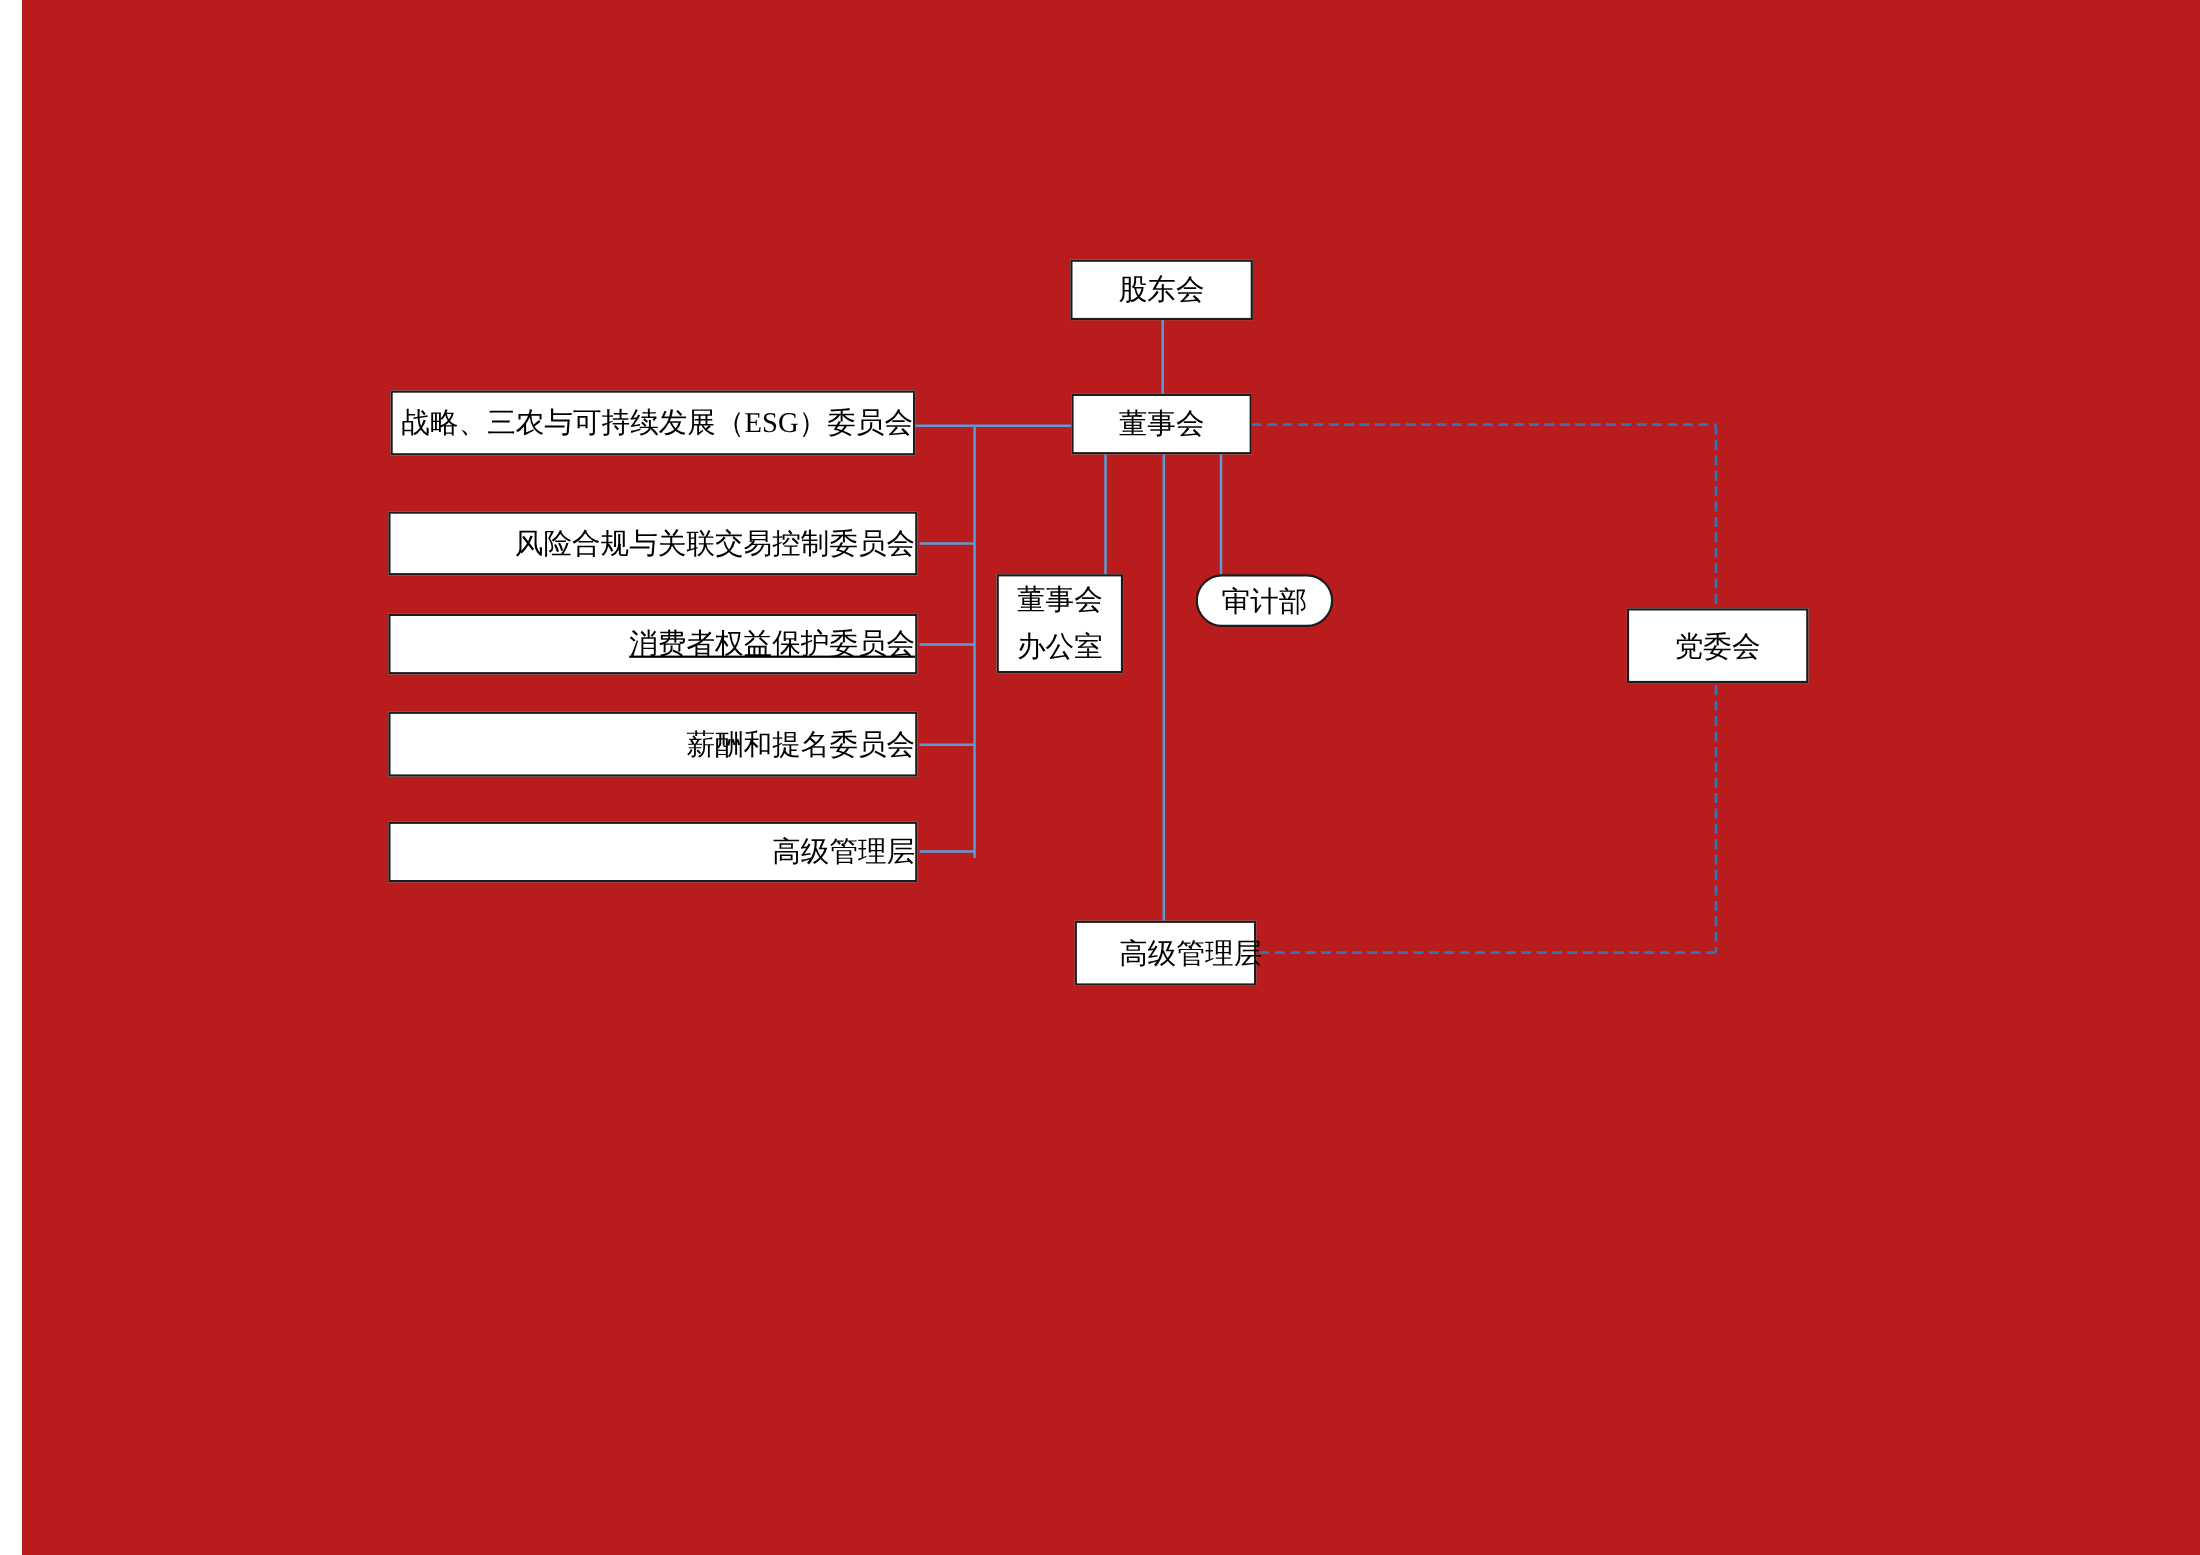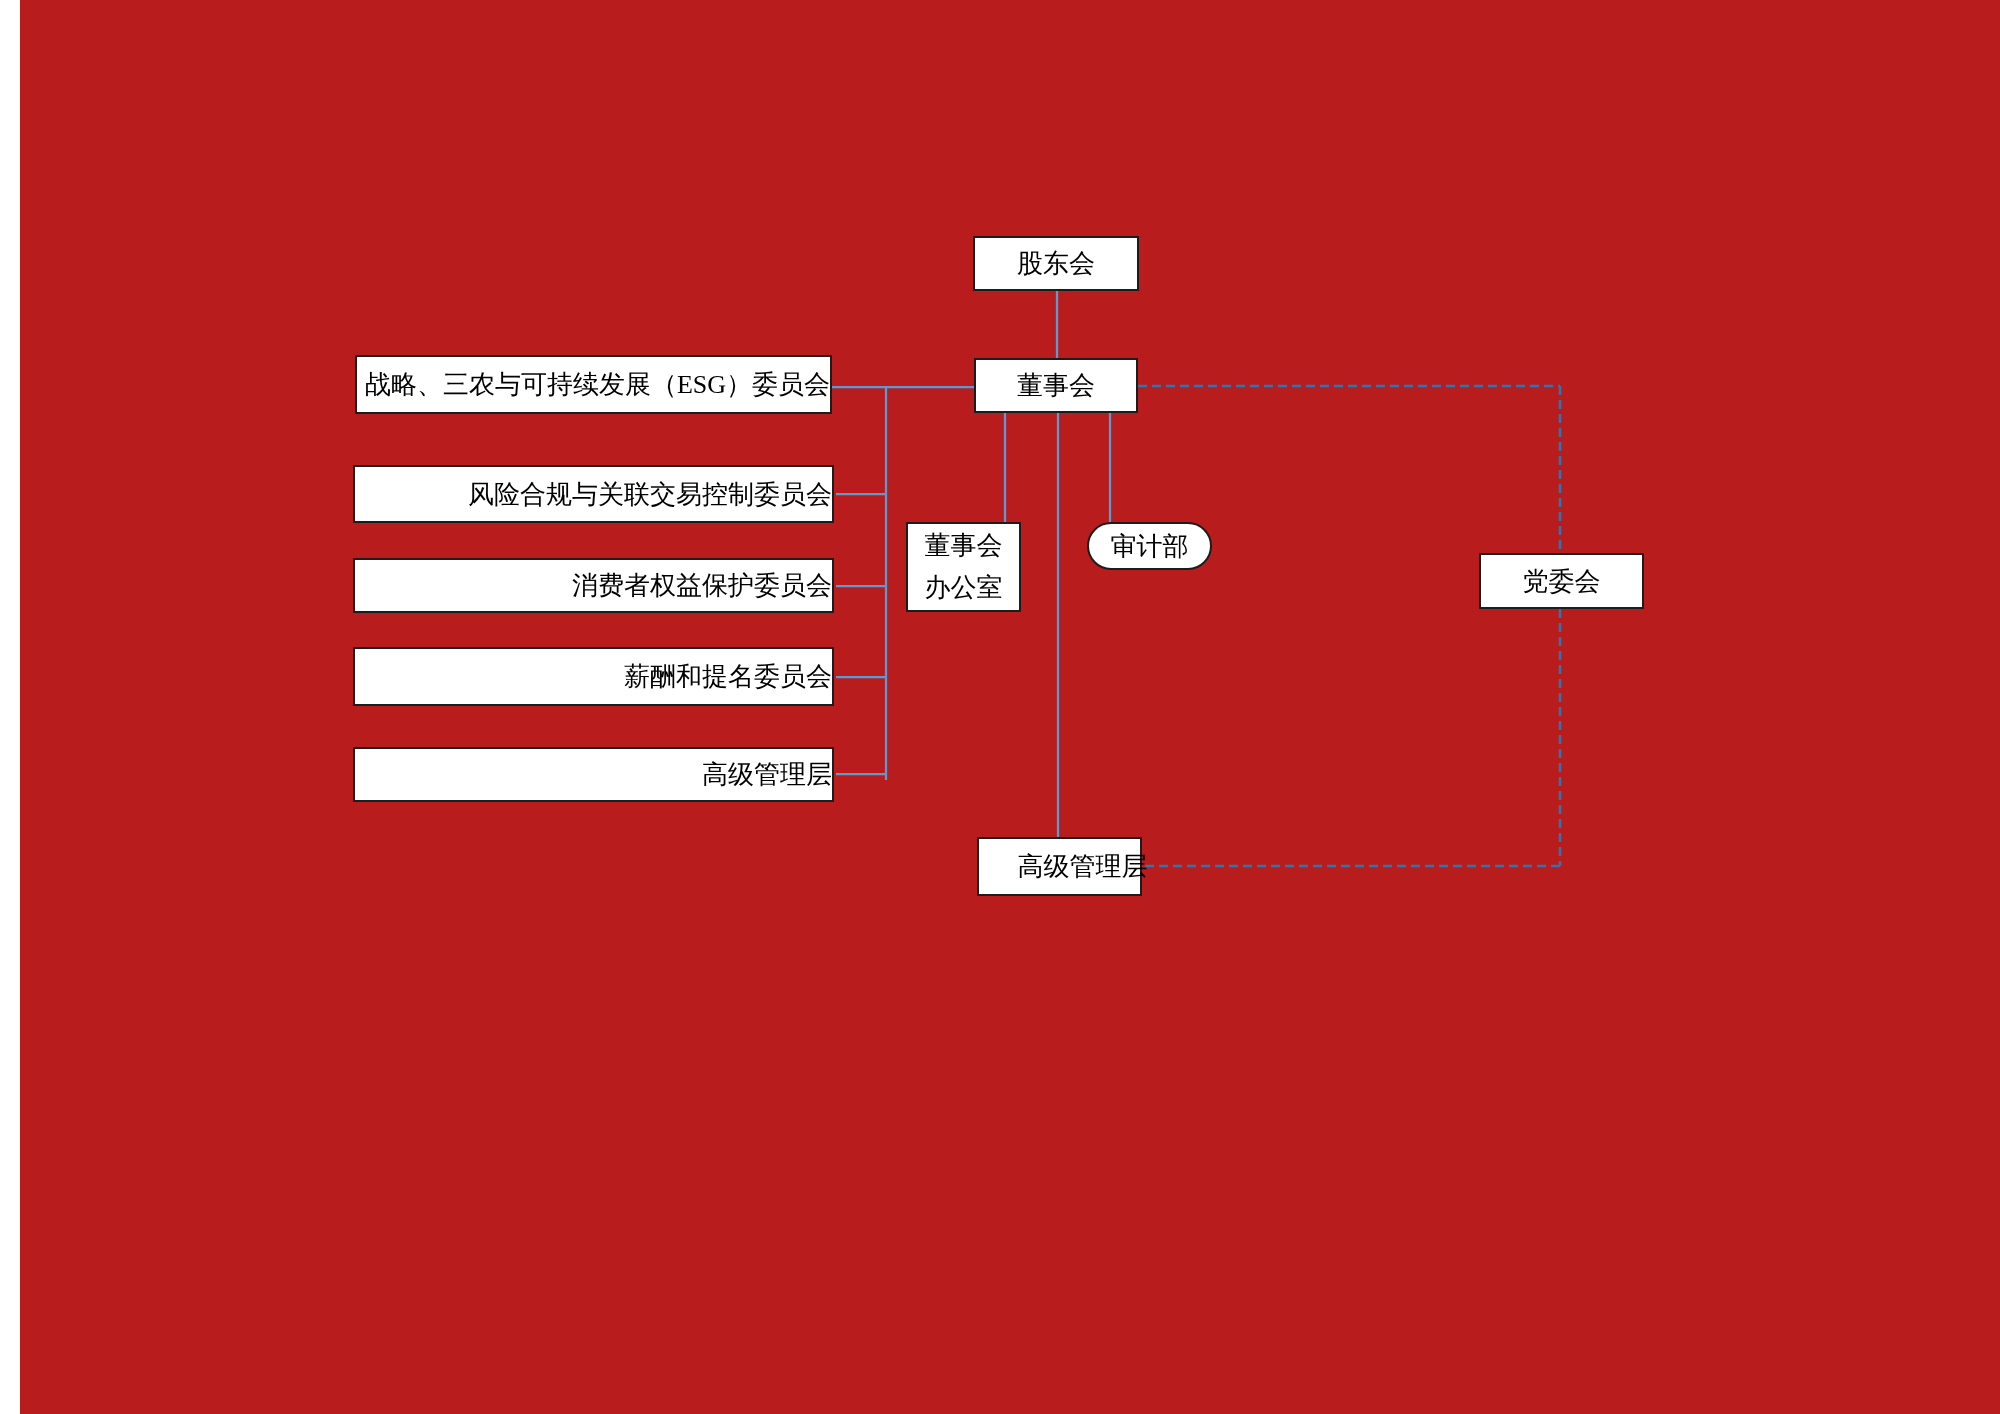--- a/index.html
+++ b/index.html
@@ -52,26 +52,26 @@
   }
   .node.two-line {
     flex-direction: column;
     line-height: 42px;
   }
   
   .n-shareholders   { left: 953px;  top: 236px; width: 166px; height: 55px; }
   .n-board          { left: 954px;  top: 358px; width: 164px; height: 55px; }
   .n-esg            { left: 335px;  top: 355px; width: 477px; height: 59px; }
   .n-risk           { left: 333px;  top: 465px; width: 481px; height: 58px; }
-  .n-consumer       { left: 333px;  top: 558px; width: 481px; height: 55px; }
+  .n-consumer       { left: 333px;  top: 558px; width: 481px; height: 55px; text-decoration: underline; }
   .n-compensation   { left: 333px;  top: 647px; width: 481px; height: 59px; }
   .n-audit-comm     { left: 333px;  top: 747px; width: 481px; height: 55px; }
   .n-board-office   { left: 886px;  top: 522px; width: 115px; height: 90px; }
   .n-audit-dept     { left: 1067px; top: 522px; width: 125px; height: 48px; border-radius: 24px; }
-  .n-party          { left: 1459px; top: 553px; width: 165px; height: 56px; }
+  .n-party          { left: 1459px; top: 553px; width: 165px; height: 68px; }
   .n-senior         { left: 957px;  top: 837px; width: 165px; height: 59px; padding-left: 46px; }
 </style>
 </head>
 <body>
 
 <div class="canvas">
 
   <svg class="wires" viewBox="0 0 2000 1414" xmlns="http://www.w3.org/2000/svg">
 
     <path class="solid" d="M1037,291 V358"></path>

